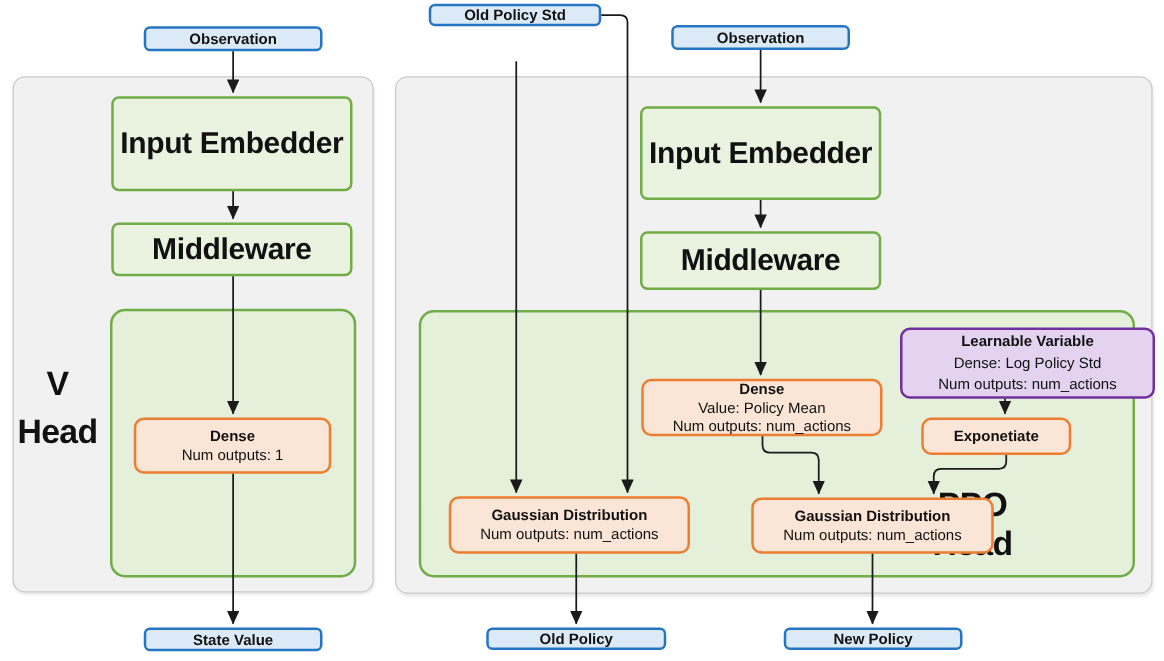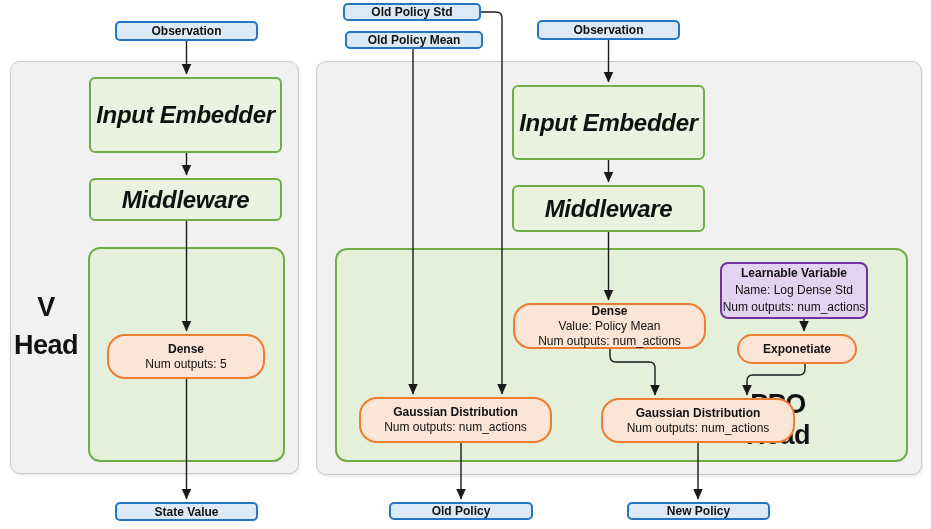--- a/index.html
+++ b/index.html
@@ -21,25 +21,25 @@
     justify-content:center;text-align:center;box-sizing:border-box;
   }
   .blue{
     background:var(--blue_fill,#DCEAF8);
     border:2.5px solid var(--blue_border,#2576C2);border-radius:5px;
     font-weight:bold;font-size:12px;
   }
   .green-lg{
     background:var(--green_fill,#E9F3DF);
     border:2px solid var(--green_border,#70AD47);border-radius:6px;
-    font-weight:bold;font-size:24px;letter-spacing:-0.3px;font-style:italic;
+    font-weight:bold;font-size:24px;letter-spacing:-0.3px;
   }
   .orange{
     background:var(--orange_fill,#FBE5D6);
-    border:2.5px solid var(--orange_border,#ED7D31);border-radius:18px;
+    border:2.5px solid var(--orange_border,#ED7D31);border-radius:8px;
     font-size:12px;line-height:15px;
   }
   .purple{
     background:var(--purple_fill,#E3D2F0);
     border:2.5px solid var(--purple_border,#7030A0);border-radius:8px;
     font-size:12px;line-height:17px;
   }
   .ttl{font-weight:bold;}
   .side-label{
     position:absolute;font-weight:bold;font-size:27px;text-align:center;
@@ -65,23 +65,20 @@
     <div>PPO</div>
     <div>Head</div>
   </div>
 
   <div class="box blue" style="left:115px;top:21px;width:143px;height:20px;">
     <span>Observation</span>
   </div>
   <div class="box blue" style="left:343px;top:3px;width:138px;height:18px;">
     <span>Old Policy Std</span>
   </div>
-  <div class="box blue" style="left:345px;top:31px;width:138px;height:18px;">
-    <span>Old Policy Mean</span>
-  </div>
   <div class="box blue" style="left:537px;top:20px;width:143px;height:20px;">
     <span>Observation</span>
   </div>
   <div class="box blue" style="left:115px;top:502px;width:143px;height:19px;">
     <span>State Value</span>
   </div>
   <div class="box blue" style="left:389px;top:502px;width:144px;height:18px;">
     <span>Old Policy</span>
   </div>
   <div class="box blue" style="left:627px;top:502px;width:143px;height:18px;justify-content:flex-end;">
@@ -90,39 +87,39 @@
 
   <div class="box green-lg" style="left:89px;top:77px;width:193px;height:76px;">
     <span>Input Embedder</span>
   </div>
   <div class="box green-lg" style="left:89px;top:178px;width:193px;height:43px;">
     <span>Middleware</span>
   </div>
 
   <div class="box orange" style="left:107px;top:334px;width:158px;height:45px;">
     <span class="ttl">Dense</span>
-    <span>Num outputs: 5</span>
+    <span>Num outputs: 1</span>
   </div>
 
   <div class="box green-lg" style="left:512px;top:85px;width:193px;height:75px;">
     <span>Input Embedder</span>
   </div>
   <div class="box green-lg" style="left:512px;top:185px;width:193px;height:47px;">
     <span>Middleware</span>
   </div>
 
   <div class="box orange" style="left:513px;top:303px;width:193px;height:46px;">
     <span class="ttl">Dense</span>
     <span>Value: Policy Mean</span>
     <span>Num outputs: num_actions</span>
   </div>
 
-  <div class="box purple" style="left:720px;top:262px;width:148px;height:57px;">
+  <div class="box purple" style="left:720px;top:262px;width:204px;height:57px;">
     <span class="ttl">Learnable Variable</span>
-    <span>Name: Log Dense Std</span>
+    <span>Dense: Log Policy Std</span>
     <span>Num outputs: num_actions</span>
   </div>
 
   <div class="box orange" style="left:737px;top:334px;width:120px;height:30px;">
     <span class="ttl">Exponetiate</span>
   </div>
 
   <div class="box orange" style="left:359px;top:397px;width:193px;height:46px;">
     <span class="ttl">Gaussian Distribution</span>
     <span>Num outputs: num_actions</span>

